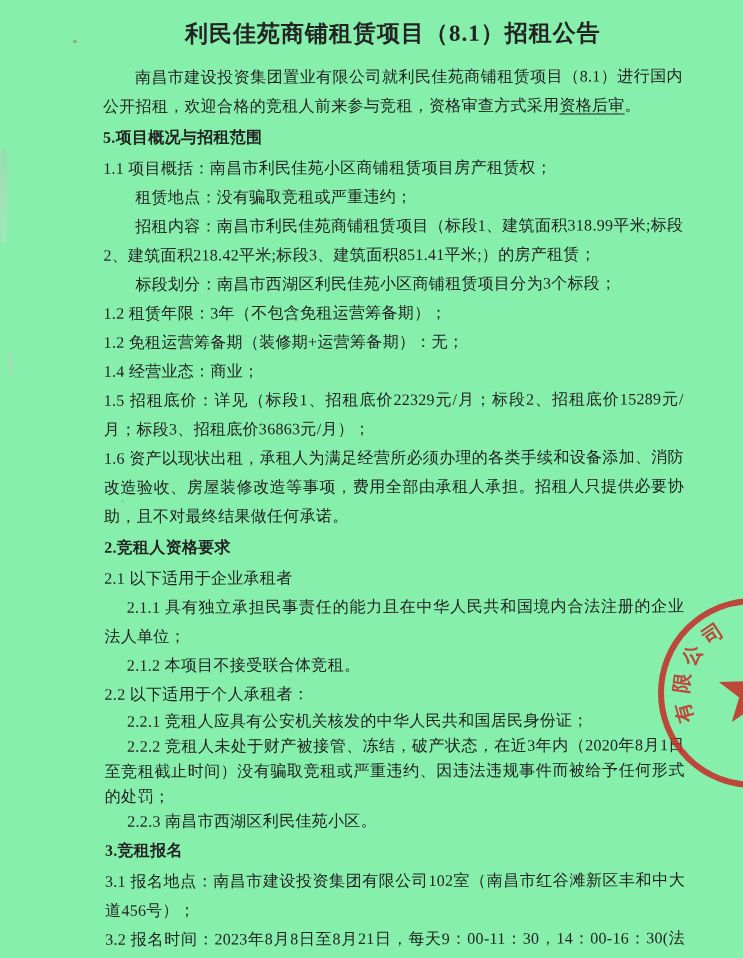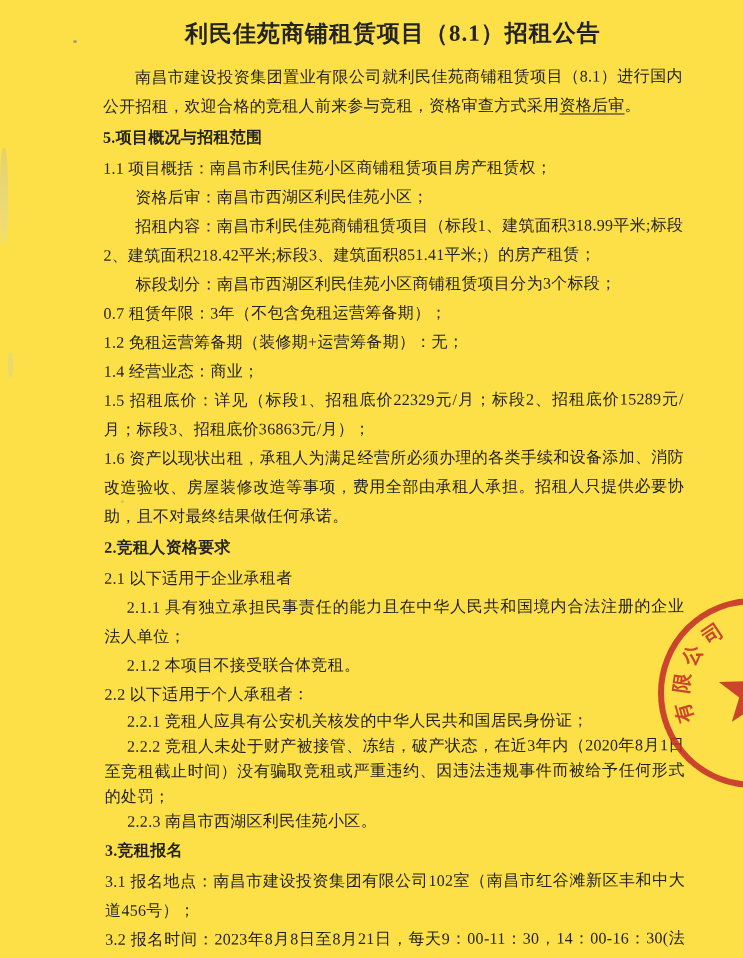--- a/index.html
+++ b/index.html
@@ -1,19 +1,19 @@
 <!DOCTYPE html>
 <html><head>
 <meta charset="utf-8">
 <style>
   html,body{margin:0;padding:0;background:#e8e8e6;}
   .page{
     position:relative;
     width:743px;height:958px;
-    background:#fde047;
+    background:#86efac;
     overflow:hidden;
     font-family:"Liberation Serif","DejaVu Sans",serif;
     color:#232323;
   }
   .content{
     position:absolute;
     left:104px;top:10px;
     width:580px;
     transform:rotate(-0.15deg);
   }
@@ -62,24 +62,24 @@
 <body>
 
 <div class="page">
 
   <div class="content">
     <p class="blk title">利民佳苑商铺租赁项目（8.1）招租公告</p>
     <div id="blocks">
         <p class="blk para"><span>南昌市建设投资集团置业有限公司就利民佳苑商铺租赁项目（8.1）进行国内公开招租，欢迎合格的竞租人前来参与竞租，资格审查方式采用</span><span class="u">资格后审</span><span>。</span></p>
         <p class="blk heading"><span>5.项目概况与招租范围</span></p>
         <p class="blk item"><span>1.1 项目概括：南昌市利民佳苑小区商铺租赁项目房产租赁权；</span></p>
-        <p class="blk sub"><span>资格后审：南昌市西湖区利民佳苑小区；</span></p>
+        <p class="blk sub"><span>租赁地点：没有骗取竞租或严重违约；</span></p>
         <p class="blk sub"><span>招租内容：南昌市利民佳苑商铺租赁项目（标段1、建筑面积318.99平米;标段2、建筑面积218.42平米;标段3、建筑面积851.41平米;）的房产租赁；</span></p>
         <p class="blk sub"><span>标段划分：南昌市西湖区利民佳苑小区商铺租赁项目分为3个标段；</span></p>
-        <p class="blk item"><span>0.7 租赁年限：3年（不包含免租运营筹备期）；</span></p>
+        <p class="blk item"><span>1.2 租赁年限：3年（不包含免租运营筹备期）；</span></p>
         <p class="blk item"><span>1.2 免租运营筹备期（装修期+运营筹备期）：无；</span></p>
         <p class="blk item"><span>1.4 经营业态：商业；</span></p>
         <p class="blk item"><span>1.5 招租底价：详见（标段1、招租底价22329元/月；标段2、招租底价15289元/月；标段3、招租底价36863元/月）；</span></p>
         <p class="blk item"><span>1.6 资产以现状出租，承租人为满足经营所必须办理的各类手续和设备添加、消防改造验收、房屋装修改造等事项，费用全部由承租人承担。招租人只提供必要协助，且不对最终结果做任何承诺。</span></p>
         <p class="blk heading"><span>2.竞租人资格要求</span></p>
         <p class="blk item"><span>2.1 </span><span class="b">以下适用于企业承租者</span></p>
         <p class="blk subsub"><span>2.1.1 具有独立承担民事责任的能力且在中华人民共和国境内合法注册的企业法人单位；</span></p>
         <p class="blk subsub"><span>2.1.2 本项目不接受联合体竞租。</span></p>
         <p class="blk item"><span>2.2 </span><span class="b">以下适用于个人承租者</span><span>：</span></p>
         <p class="blk subsub tight"><span>2.2.1 竞租人应具有公安机关核发的中华人民共和国居民身份证；</span></p>

